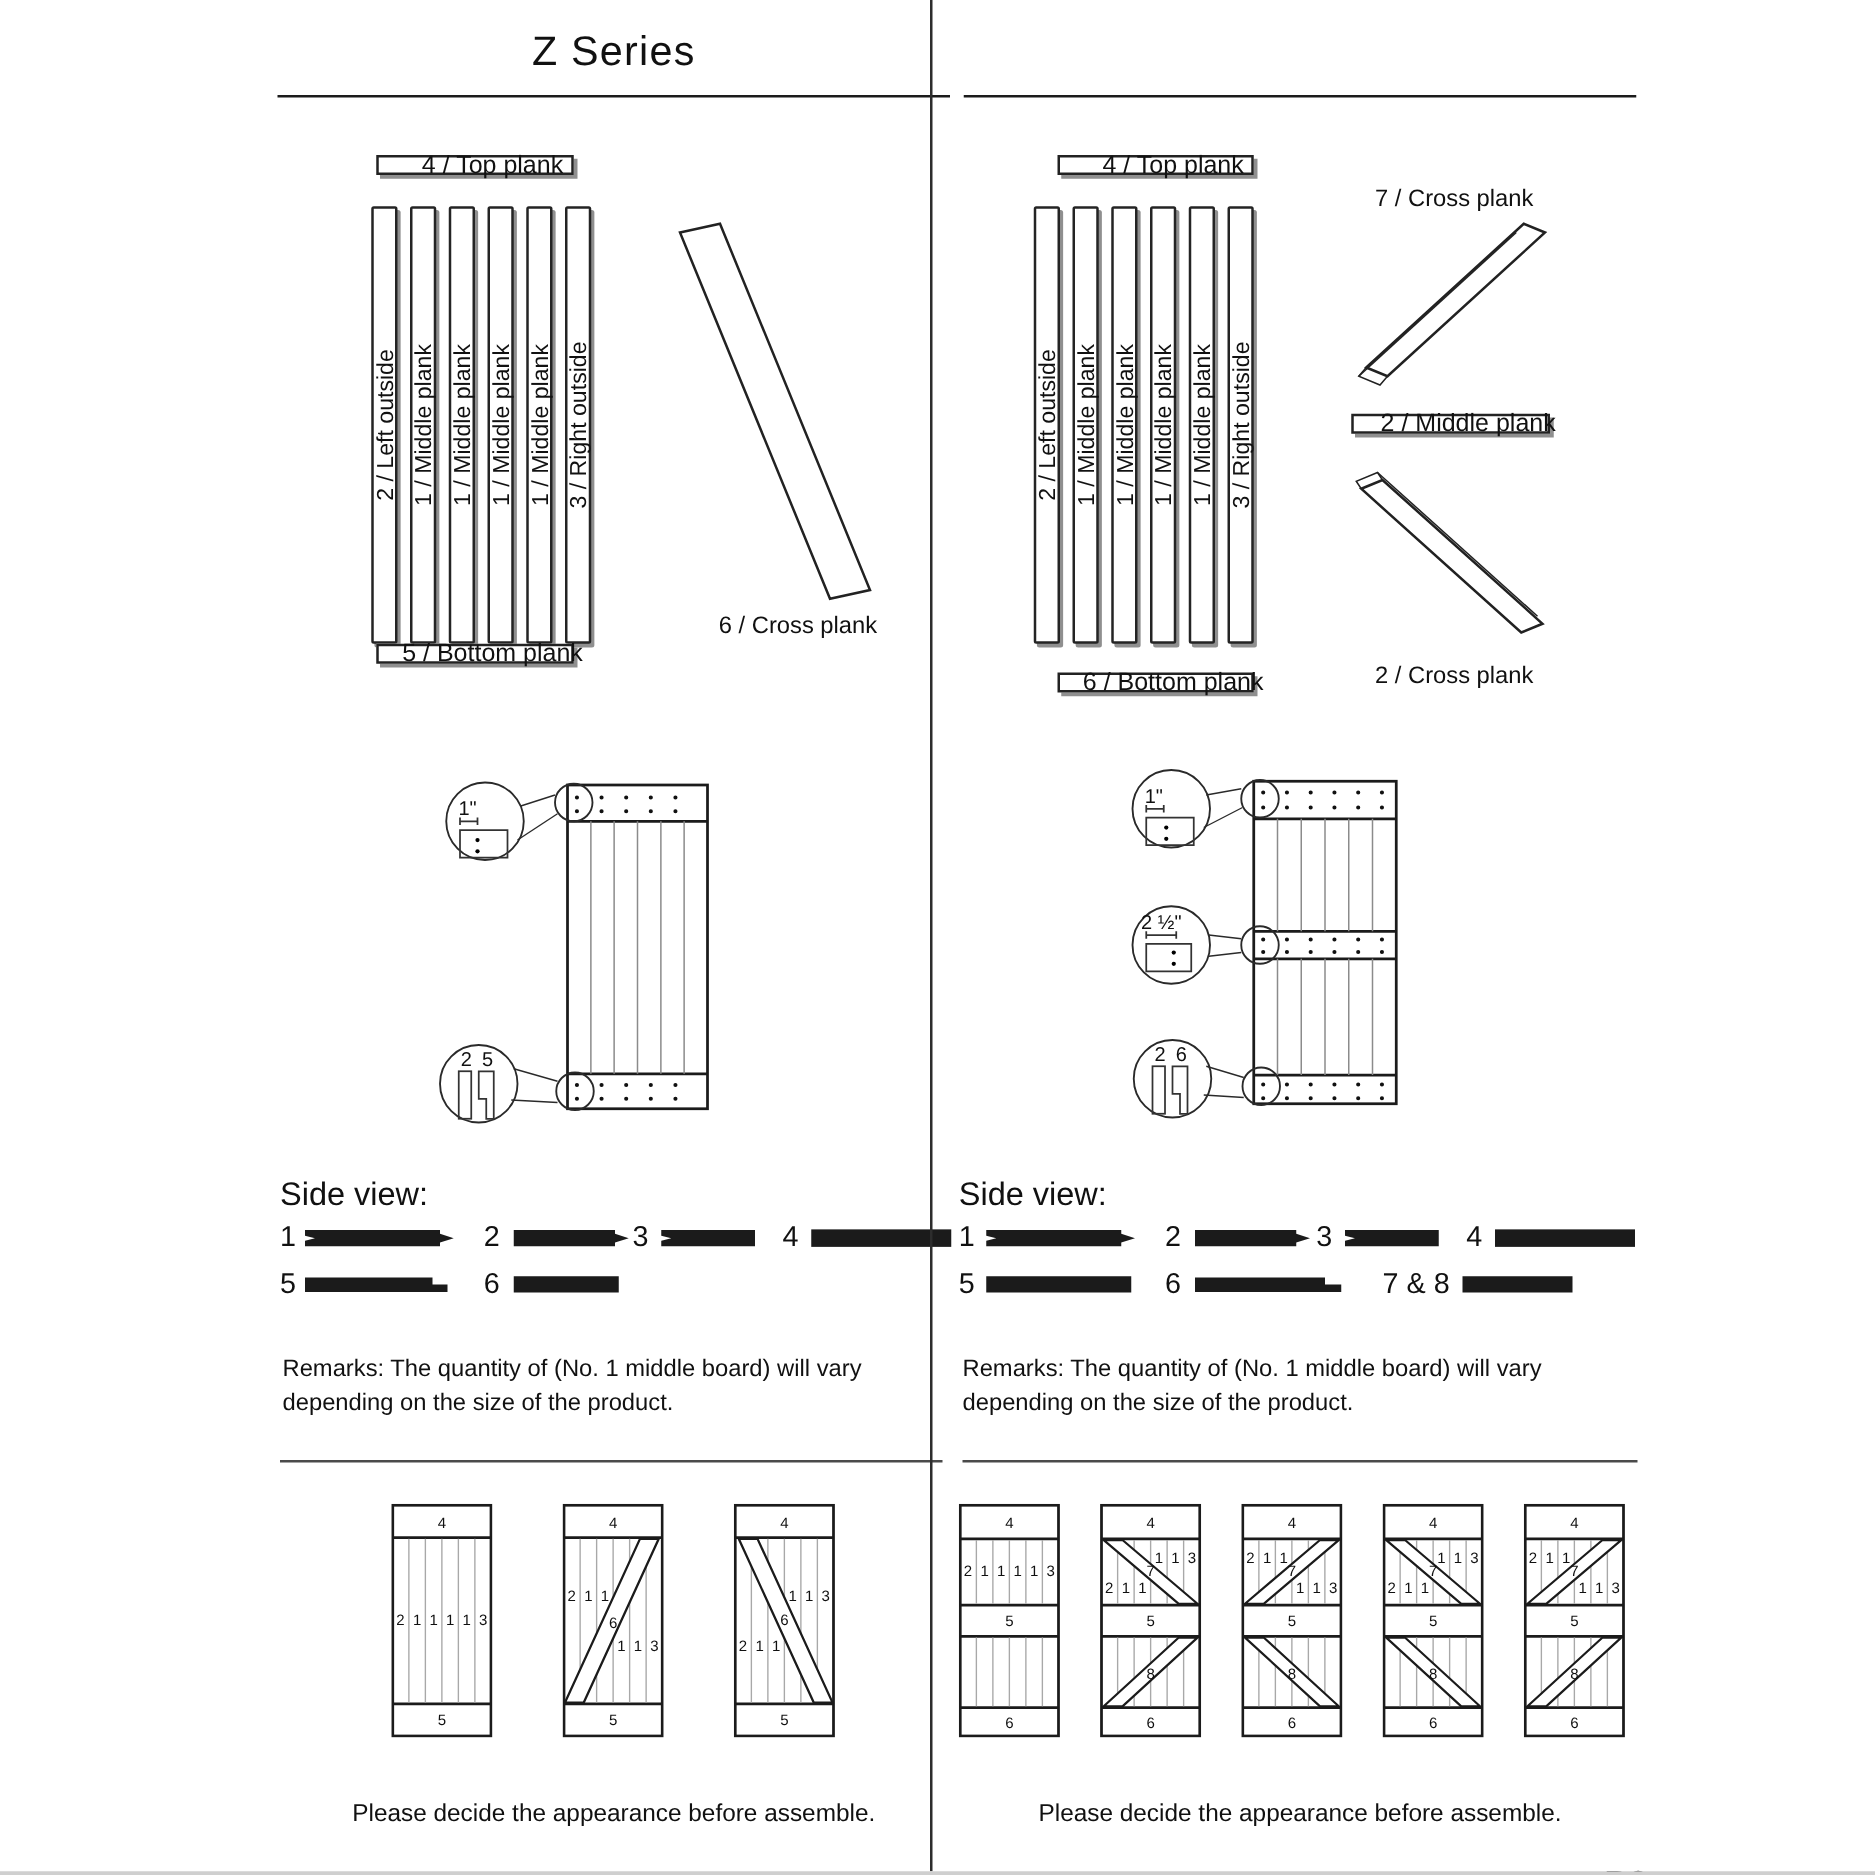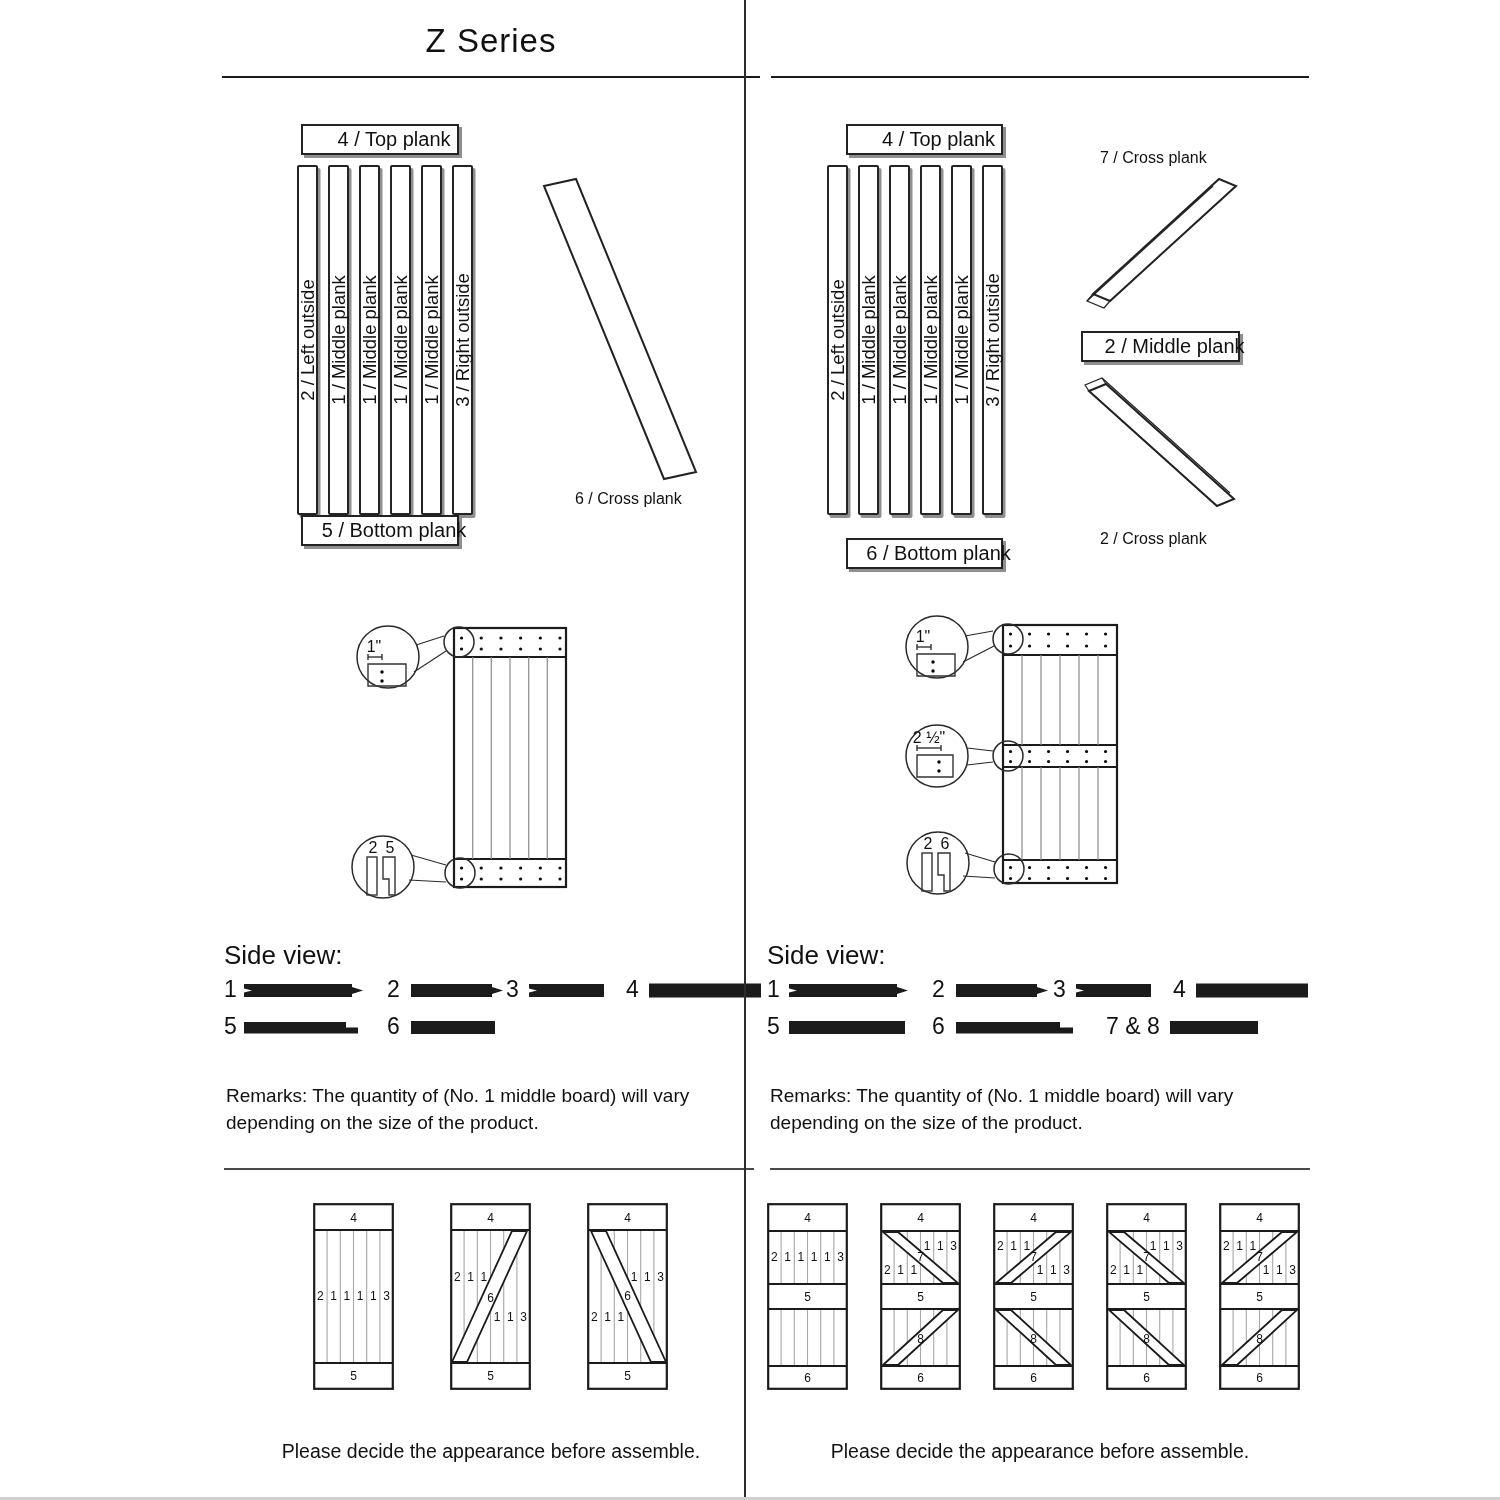--- a/index.html
+++ b/index.html
@@ -6,29 +6,29 @@
   .page{position:relative;width:1500px;height:1500px;background:#fff;overflow:hidden;
         font-family:"Liberation Sans","DejaVu Sans",sans-serif;color:#111;}
   .a{position:absolute;}
   .col{position:absolute;top:0;height:1500px;}
   .col-z{left:0;width:745px;margin-left:36px;}
   .col-k{left:745px;width:755px;}
   .vdiv{position:absolute;left:744px;top:0;width:2px;height:1497px;background:#2d2d2d;}
   .bottom-edge{position:absolute;left:0;bottom:0;width:100%;height:3px;background:#cfcfcf;}
   .series-title{font-size:33px;letter-spacing:1px;text-align:center;white-space:nowrap;}
   .title-rule{height:2px;background:#1b1b1b;}
-  .lbox{box-sizing:border-box;height:31px;border:2px solid #222;background:#fff;
+  .lbox{box-sizing:border-box;height:16px;border:2px solid #222;background:#fff;
         box-shadow:3px 3px 0 #8f8f8f;display:flex;align-items:center;justify-content:center;
         font-size:20px;white-space:nowrap;padding-left:28px;}
   .planks{display:flex;gap:10px;}
   .plank{box-sizing:border-box;width:21px;height:350px;border:2px solid #242424;border-radius:2px;
          background:#fff;box-shadow:2.5px 3px 0 #8f8f8f;position:relative;}
   .plank span{position:absolute;left:50%;top:50%;transform:translate(-50%,-50%) rotate(-90deg);
               white-space:nowrap;font-size:18.5px;color:#111;}
-  .cross-caption{font-size:16px;white-space:nowrap;}
+  .cross-caption{font-size:19px;white-space:nowrap;}
   .sv-heading{font-size:26px;}
   .sv-num{font-size:23px;white-space:nowrap;}
   .remarks{font-size:19px;line-height:1.42;}
   .rule2{height:2px;background:#4a4a4a;}
   .doors{display:flex;}
   .caption{font-size:19.5px;text-align:center;white-space:nowrap;}
   .pagenum{font-size:29px;}
   svg text{font-family:"Liberation Sans","DejaVu Sans",sans-serif;fill:#111;}
   
   .cp{fill:#fff;stroke:#222;stroke-width:2;}

